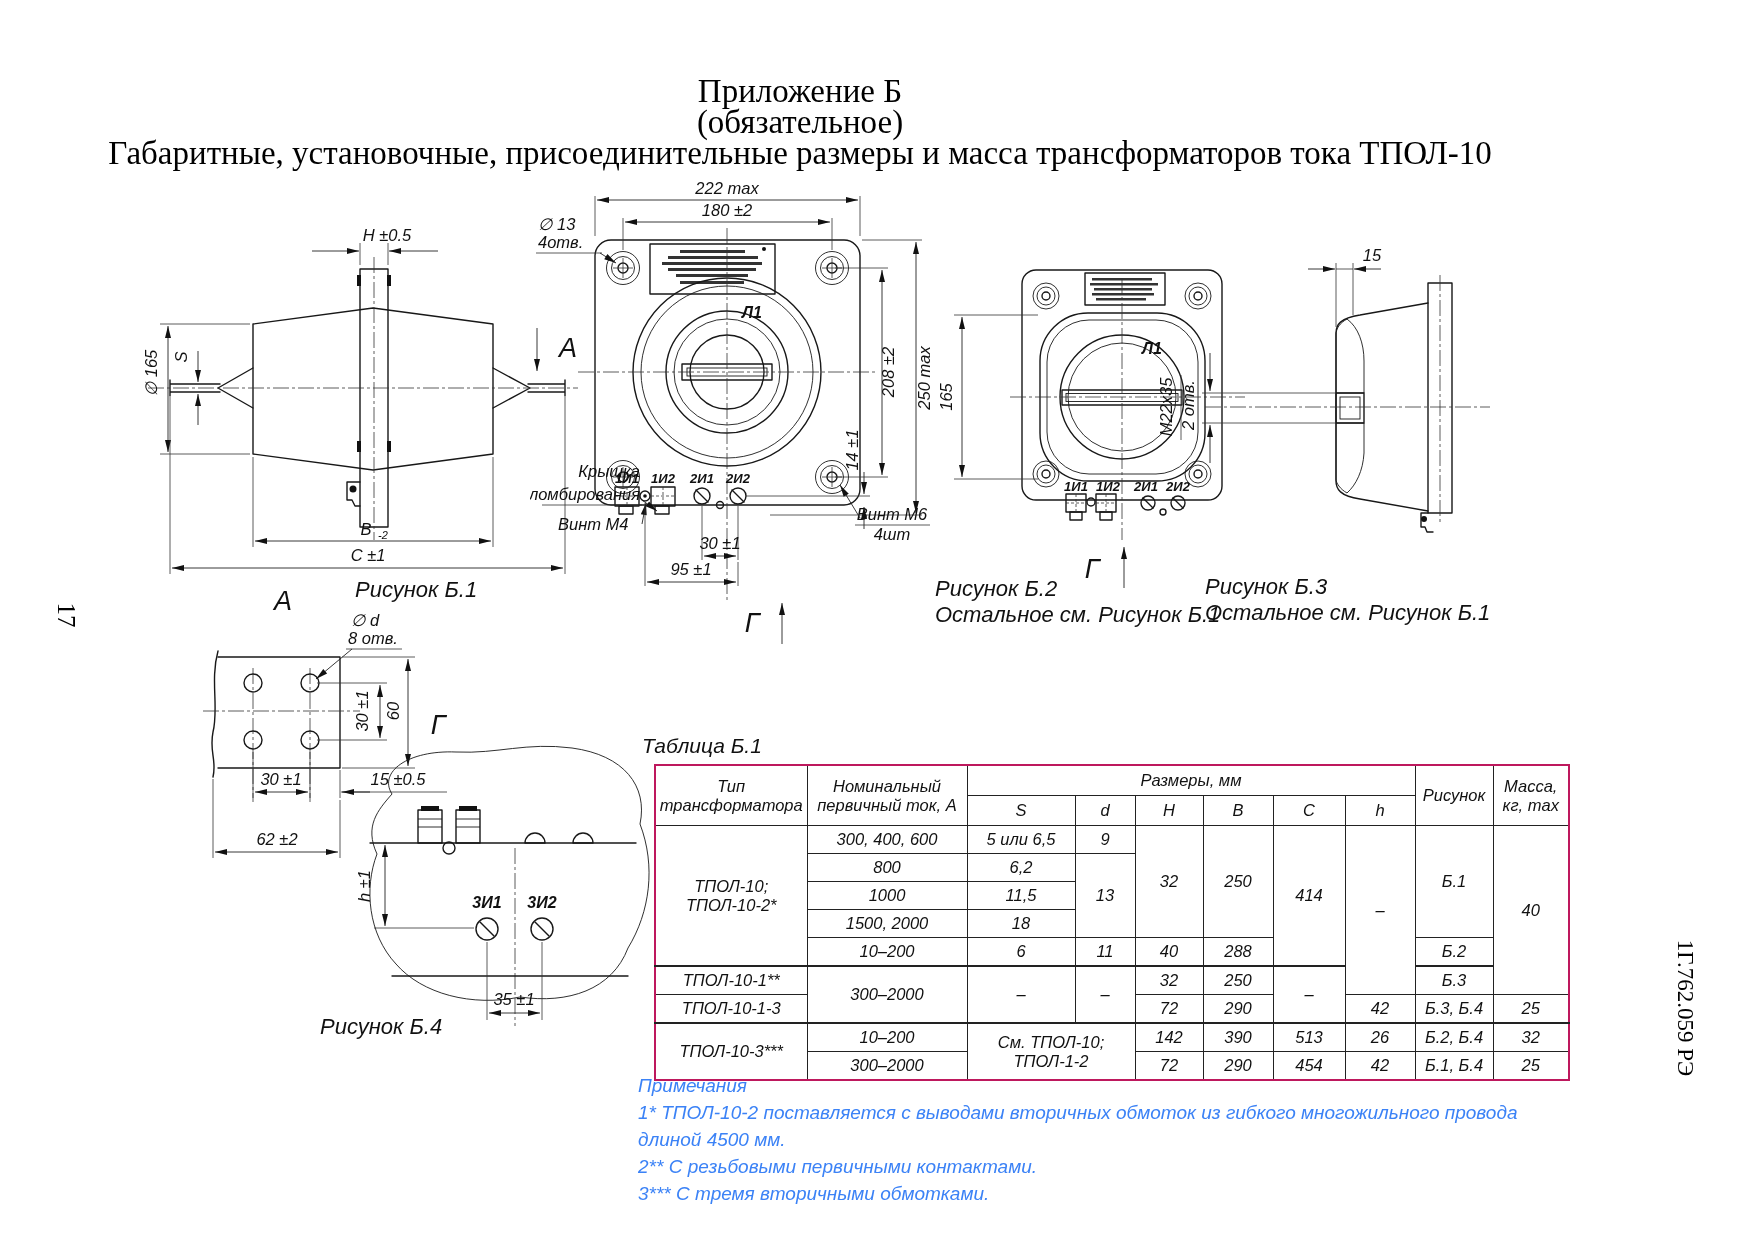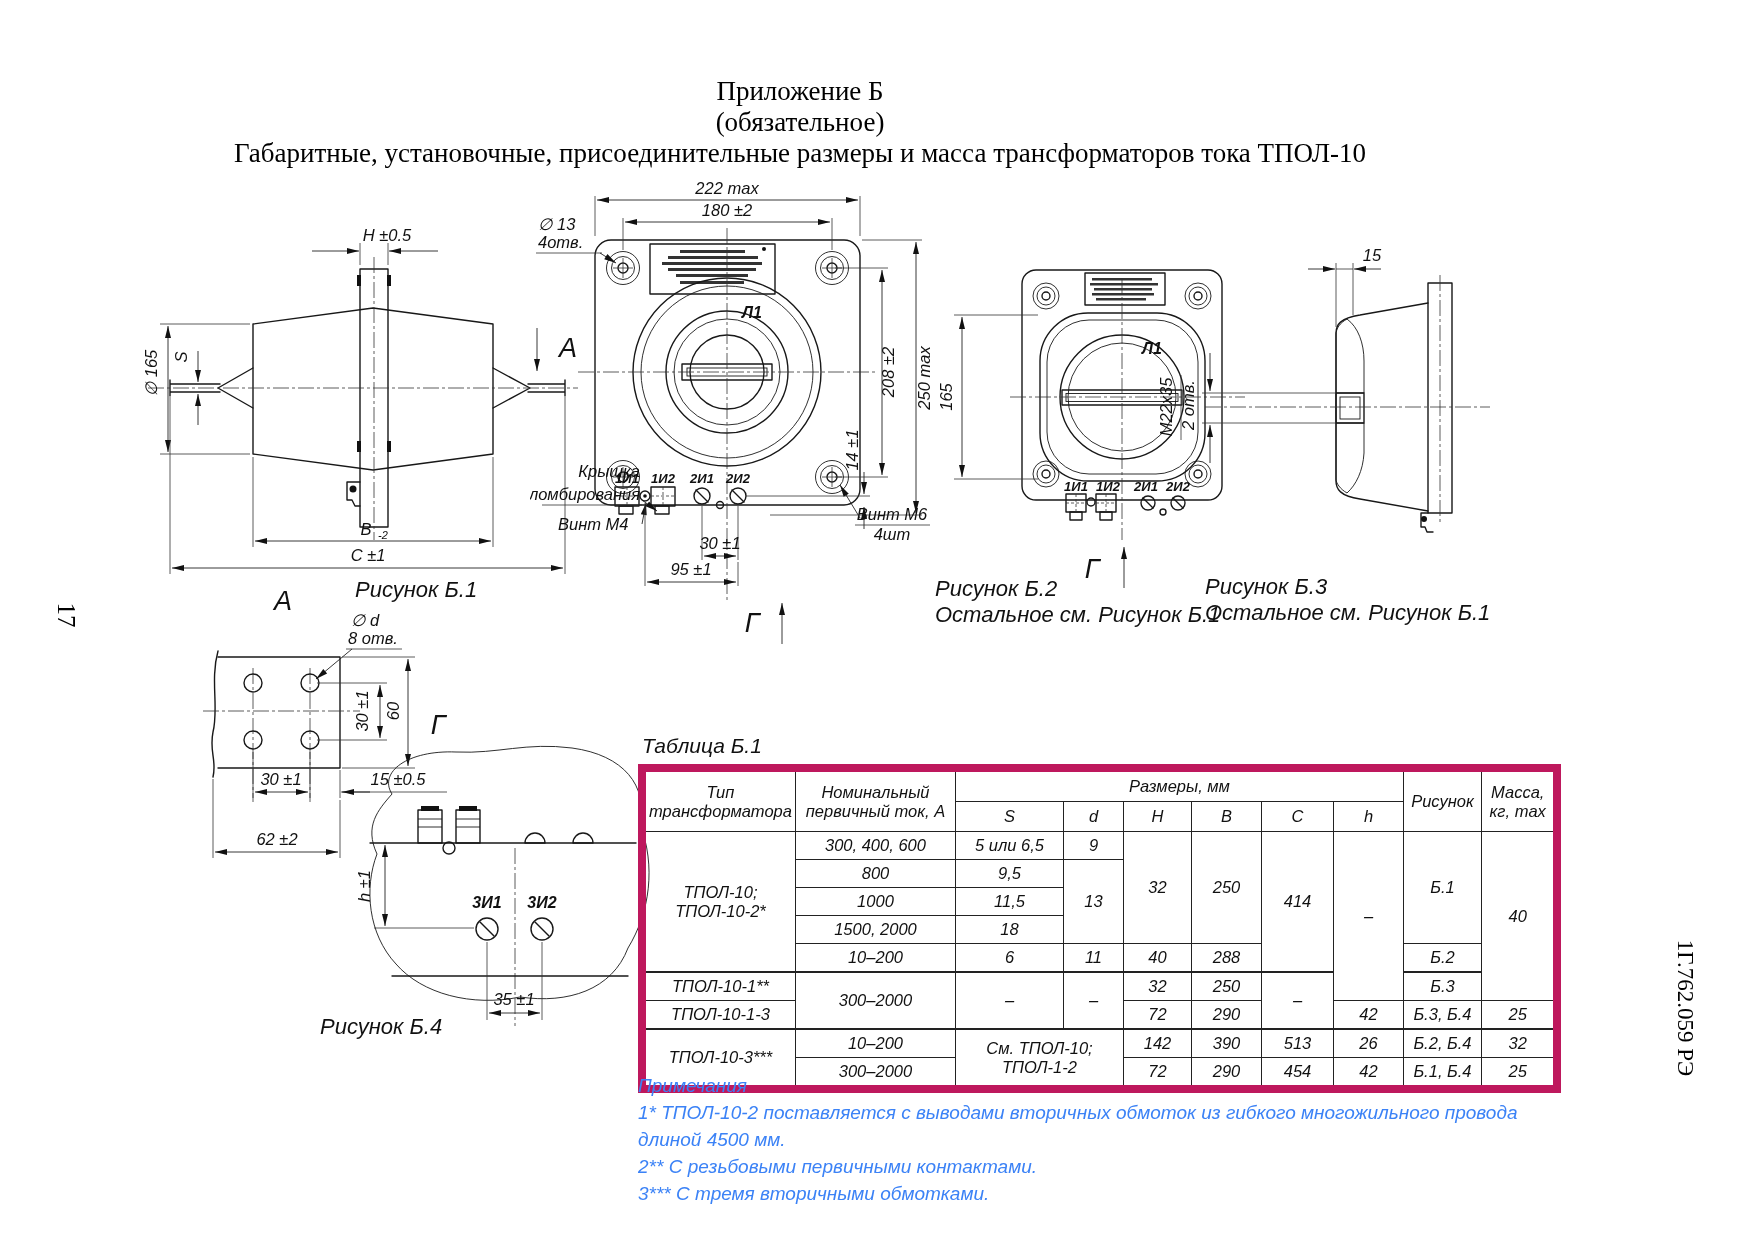--- a/index.html
+++ b/index.html
@@ -13,26 +13,26 @@
   .cl{fill:none;stroke:#333;stroke-width:0.8;stroke-dasharray:16 3 3 3}
   svg text{fill:#111}
   .t {font:italic 16.5px "Liberation Sans",sans-serif}
   .tb{font:italic bold 13px "Liberation Sans",sans-serif}
   .tb2{font:italic bold 16px "Liberation Sans",sans-serif}
   .tL{font:italic bold 16px "Liberation Sans",sans-serif}
   .tv{font:italic 27px "Liberation Sans",sans-serif}
   .figwrap{position:absolute}
   .cap{position:absolute;font:italic 22px "Liberation Sans",sans-serif;text-align:left;line-height:26px;color:#111}
   .docheader{position:absolute;left:80px;top:76px;width:1440px;text-align:center;
-             font-family:"Liberation Serif",serif;font-size:27px;line-height:31px;color:#000}
+             font-family:"Liberation Serif",serif;font-size:33px;line-height:31px;color:#000}
   .marginText{position:absolute;display:flex;align-items:center;justify-content:center;
               font-family:"Liberation Serif",serif;color:#000}
   .marginText span{transform:rotate(90deg);white-space:nowrap}
   .tabletitle{position:absolute;left:642px;top:734px;font:italic 21px "Liberation Sans",sans-serif}
-  #tableB1{position:absolute;left:638px;top:764px;border-collapse:collapse;border:8px solid #be185d;
+  #tableB1{position:absolute;left:654px;top:764px;border-collapse:collapse;border:2px solid #be185d;
            font-style:italic;color:#111;table-layout:fixed}
   #tableB1 td{border:1px solid #222;text-align:center;vertical-align:middle;font-size:16.5px;
               padding:0 3px;height:27px;line-height:19px;overflow:hidden}
   #tableB1 td.hd{height:29px}
   #tableB1 td.bt2{border-top-width:2px}
   .notes{position:absolute;left:638px;top:1072px;width:930px;font:italic 19px "Liberation Sans",sans-serif;
          line-height:27px;color:#3b82f6}
 </style>
 </head>
 <body>
@@ -438,21 +438,21 @@
       <td>9</td>
       <td rowspan="4">32</td>
       <td rowspan="4">250</td>
       <td rowspan="5">414</td>
       <td rowspan="6">–</td>
       <td rowspan="4">Б.1</td>
       <td rowspan="6">40</td>
     </tr>
     <tr>
       <td>800</td>
-      <td>9,5</td>
+      <td>6,2</td>
       <td rowspan="3">13</td>
     </tr>
     <tr>
       <td>1000</td>
       <td>11,5</td>
     </tr>
     <tr>
       <td>1500, 2000</td>
       <td>18</td>
     </tr>

